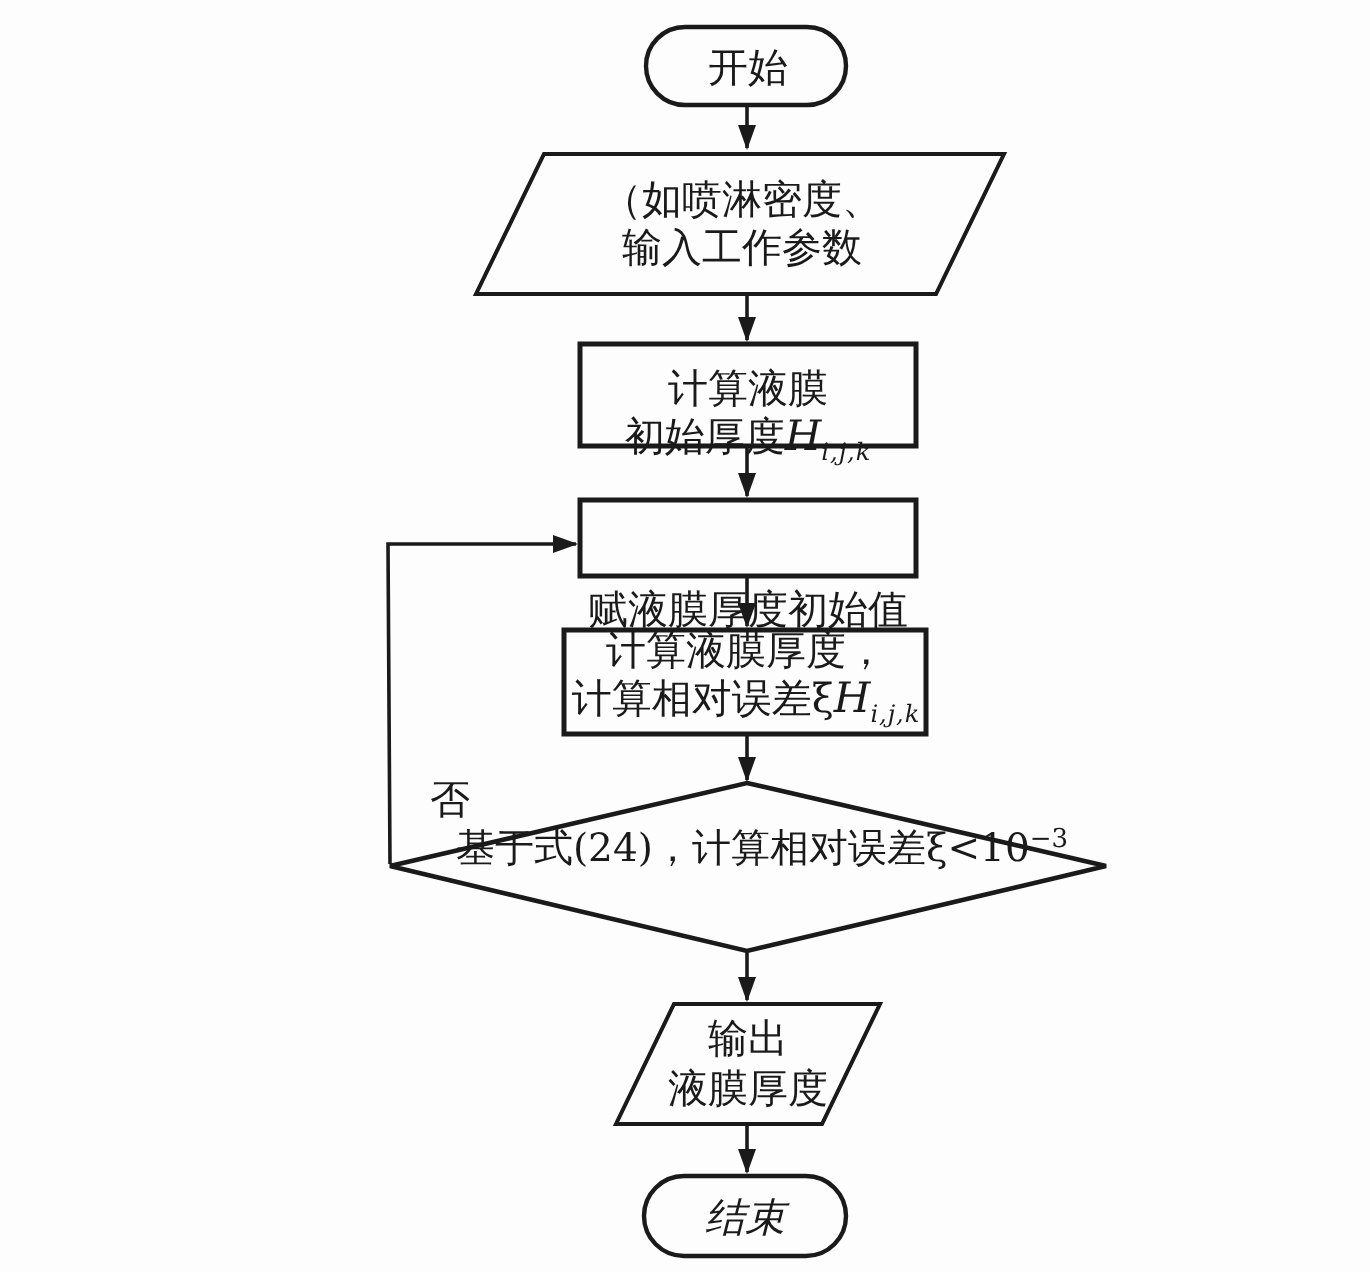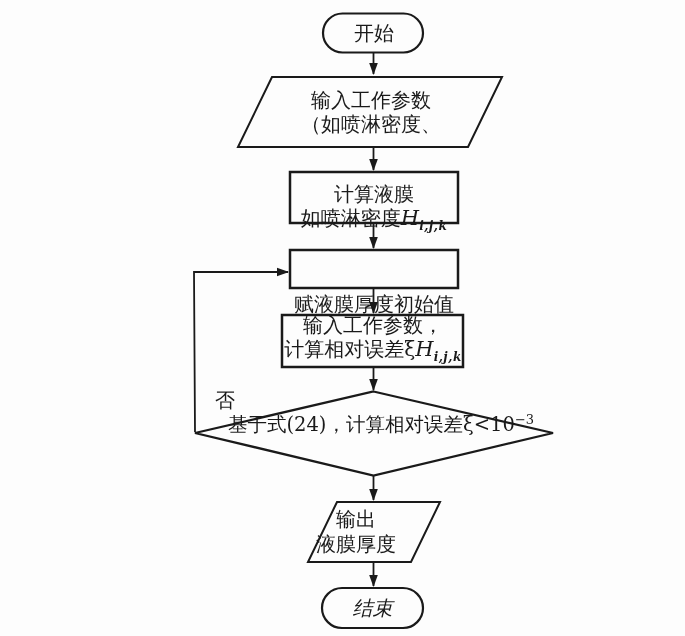--- a/index.html
+++ b/index.html
@@ -35,21 +35,20 @@
     font-family: "DejaVu Serif", "Liberation Serif", serif;
     font-style: italic;
     font-size: 21px;
   }
   .var-sub {
     font-family: "DejaVu Serif", "Liberation Serif", serif;
     font-style: italic;
     font-size: 12px;
     vertical-align: -5px;
     letter-spacing: 0.5px;
-    font-weight: bold;
   }
   .sup-exp {
     font-size: 13px;
     vertical-align: 7px;
   }
   .decision-label { font-size: 19.5px; }
   .branch-label {
     position: absolute;
     transform: translate(-50%, -50%);
     font-size: 20px;
@@ -94,51 +93,51 @@
     <polygon class="shape" points="373.5,391.5 553,433 373.5,475.5 195,433" stroke-width="2.3"></polygon>
     <polygon class="shape" points="337,502 440,502 411,562 308,562" stroke-width="2"></polygon>
     <rect class="shape" x="322" y="588" width="101" height="40" rx="20" ry="20" stroke-width="2.2"></rect>
   </svg>
 
   <div class="node-text" style="left:374px; top:33.5px;">
     <span>开始</span>
   </div>
 
   <div class="node-text" style="left:371px; top:112px;">
+    <div>（如喷淋密度、</div>
     <div>输入工作参数</div>
-    <div>（如喷淋密度、</div>
   </div>
 
   <div class="node-text tight" style="left:374px; top:198px;margin-top:12px;">
     <div>计算液膜</div>
     <div>
-      <span>如喷淋密度</span><span class="var">H</span><span class="var-sub">i,j,k</span>
+      <span>初始厚度</span><span class="var">H</span><span class="var-sub">i,j,k</span>
     </div>
   </div>
 
   <div class="node-text" style="left:374px; top:269.5px;margin-top:35px;">
     <span>赋液膜厚度初始值</span>
   </div>
 
   <div class="node-text tight" style="left:373px; top:341px;">
-    <div>输入工作参数，</div>
+    <div>计算液膜厚度，</div>
     <div>
       <span>计算相对误差ξ</span><span class="var">H</span><span class="var-sub">i,j,k</span>
     </div>
   </div>
 
   <div class="node-text decision-label" style="left:381px; top:422px;">
     <span>基于式(24)，计算相对误差ξ&lt;10</span><span class="sup-exp">−3</span>
   </div>
 
   <div class="branch-label" style="left:225px; top:400px;">
     <span>否</span>
   </div>
 
-  <div class="node-text" style="left:356px; top:532px; line-height:25px;">
+  <div class="node-text" style="left:374px; top:532px; line-height:25px;">
     <div>输出</div>
     <div>液膜厚度</div>
   </div>
 
   <div class="node-text" style="left:372.5px; top:608.5px;font-style:italic;">
     <span>结束</span>
   </div>
 
 </div>
 

